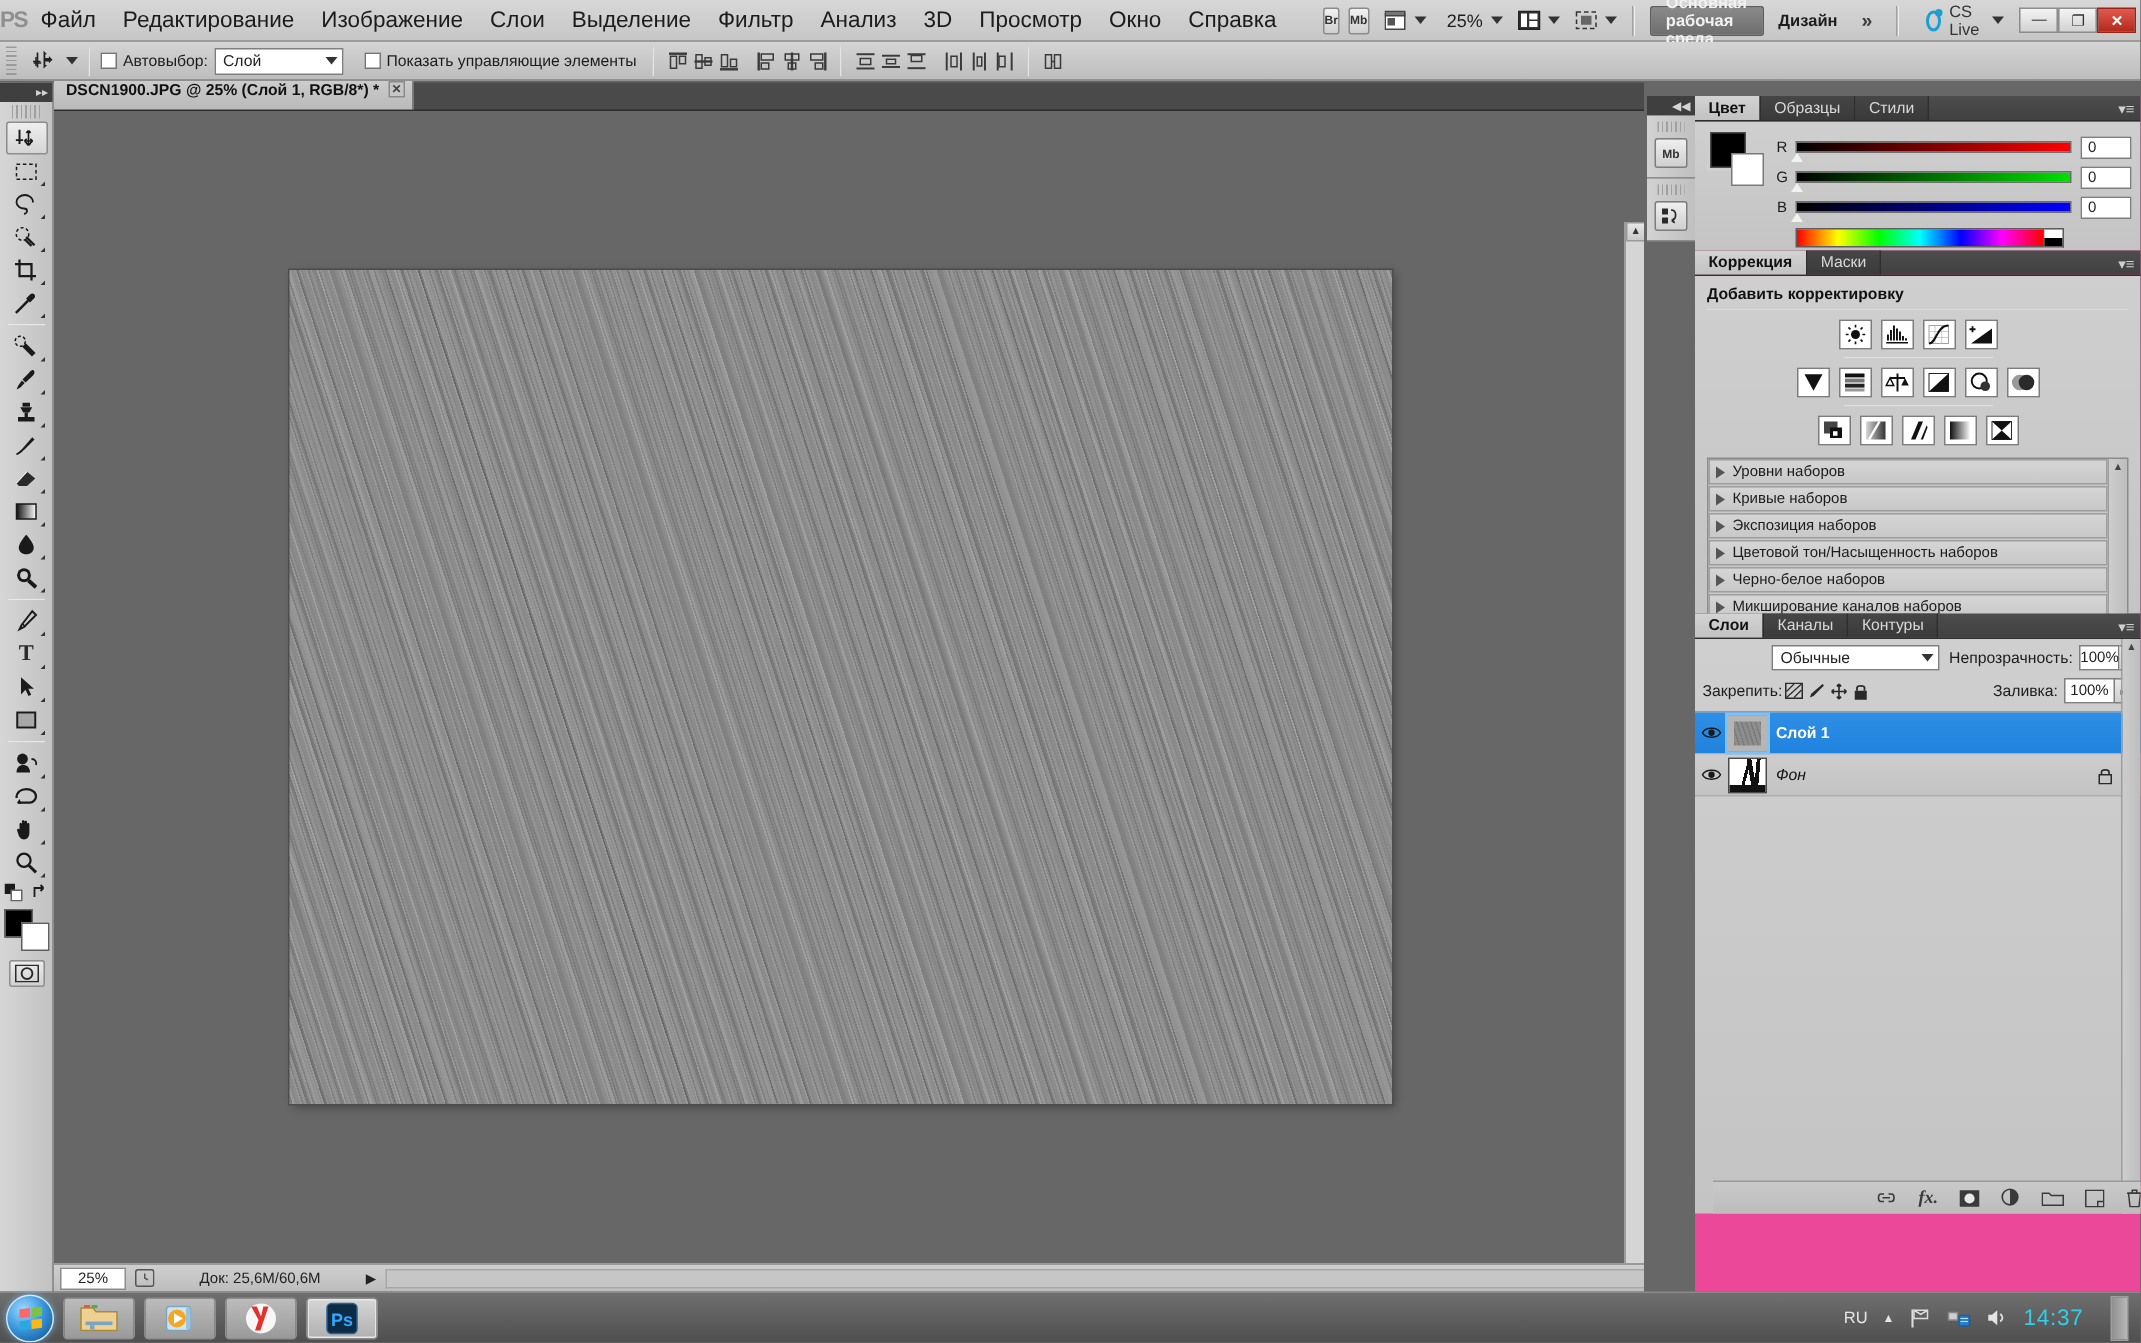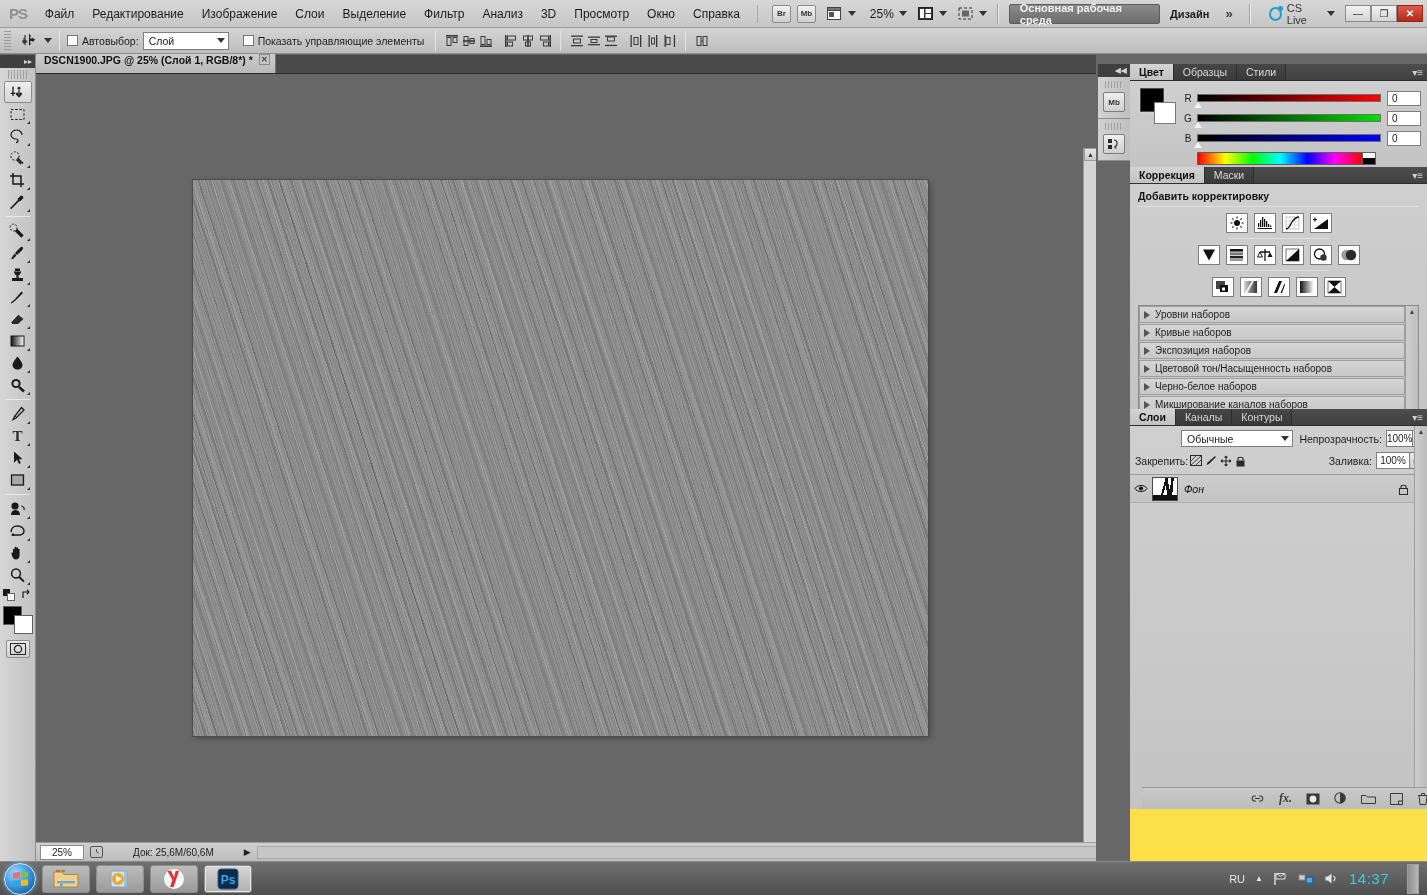--- a/index.html
+++ b/index.html
@@ -19,21 +19,21 @@
     background:linear-gradient(#d7d7d7,#c6c6c6);
     border-bottom:1px solid #9d9d9d;
     display:flex; align-items:center;
   }
   .ps-logo{
     width:38px; height:26px; display:flex; align-items:center; justify-content:center;
     font-weight:bold; font-size:15px; color:#8f8f8f; letter-spacing:-1px;
     font-family:"Liberation Sans", sans-serif;
   }
   .menu-item{
-    padding:4px 9px; font-size:12px; color:#1c1c1c; cursor:default; white-space:nowrap;
+    padding:4px 9px; font-size:15px; color:#1c1c1c; cursor:default; white-space:nowrap;
   }
   .mb-sep{ width:1px; height:18px; background:#a8a8a8; margin:0 8px; }
   .tool-btn{
     width:20px;height:18px;border:1px solid #8b8b8b;border-radius:2px;
     background:linear-gradient(#f1f1f1,#cfcfcf);
     display:flex;align-items:center;justify-content:center;
     font-size:8px;font-weight:bold;color:#333;margin-left:6px;
   }
   .icon-sq{
     width:18px;height:16px;margin-left:10px;display:flex;align-items:center;justify-content:center;
@@ -173,21 +173,21 @@
     margin:0; padding:4px 0 6px; background:linear-gradient(to right,#d2d2d2,#c0c0c0);
     border-bottom:1px solid #8d8d8d;
     display:flex;flex-direction:column;align-items:center;
   }
   .dgrip{ width:18px;height:7px; background:repeating-linear-gradient(90deg,#a0a0a0 0 1px,transparent 1px 3px); margin-bottom:4px;}
   .dicon{ width:22px;height:20px;border:1px solid #7d7d7d;border-radius:2px;
           background:linear-gradient(#efefef,#cfcfcf);
           display:flex;align-items:center;justify-content:center;font-size:8px;font-weight:bold;color:#333;}
 
   
-  .panels{ position:absolute; left:1130px; top:64px; width:297px; height:797px; background:#fde047; }
+  .panels{ position:absolute; left:1130px; top:64px; width:297px; height:797px; background:#ec4899; }
   .panel-tabs{
     height:17px; background:linear-gradient(#4d4d4d,#414141); display:flex; align-items:stretch;
     border-bottom:1px solid #2e2e2e; position:relative;
   }
   .ptab{
     padding:0 9px; display:flex;align-items:center; font-size:10.5px; color:#d8d8d8;
     background:linear-gradient(#464646,#3a3a3a); border-right:1px solid #2e2e2e;
   }
   .ptab.active{ background:linear-gradient(#d3d3d3,#c2c2c2); color:#111; font-weight:bold; }
   .pmenu{ position:absolute; right:4px; top:3px; font-size:10px; color:#d0d0d0; }
@@ -1009,20 +1009,30 @@
               <rect x="1.5" y="5.5" width="8" height="6" fill="#2a2a2a"></rect>
             </svg>
         </span>
         <span style="flex:1"></span>
         <span class="lay-lab">Заливка:</span>
         <span class="numbox">100%</span>
         <span class="stepper">▸</span>
       </div>
 
       <div class="layer-list">
+        <div class="layer-row sel">
+          <span class="eye">
+            <svg width="14" height="11" viewBox="0 0 14 11">
+                <path d="M1 5.5 C3 1.5 11 1.5 13 5.5 C11 9.5 3 9.5 1 5.5 Z" fill="none" stroke="#1a1a1a"></path>
+                <circle cx="7" cy="5.5" r="2.1" fill="#1a1a1a"></circle>
+              </svg>
+          </span>
+          <span class="thumb thumb-gray sel"></span>
+          <span class="layer-name">Слой 1</span>
+        </div>
         <div class="layer-row">
           <span class="eye">
             <svg width="14" height="11" viewBox="0 0 14 11">
                 <path d="M1 5.5 C3 1.5 11 1.5 13 5.5 C11 9.5 3 9.5 1 5.5 Z" fill="none" stroke="#1a1a1a"></path>
                 <circle cx="7" cy="5.5" r="2.1" fill="#1a1a1a"></circle>
               </svg>
           </span>
           <span class="thumb thumb-bw"></span>
           <span class="layer-name it">Фон</span>
           <span class="locki">

